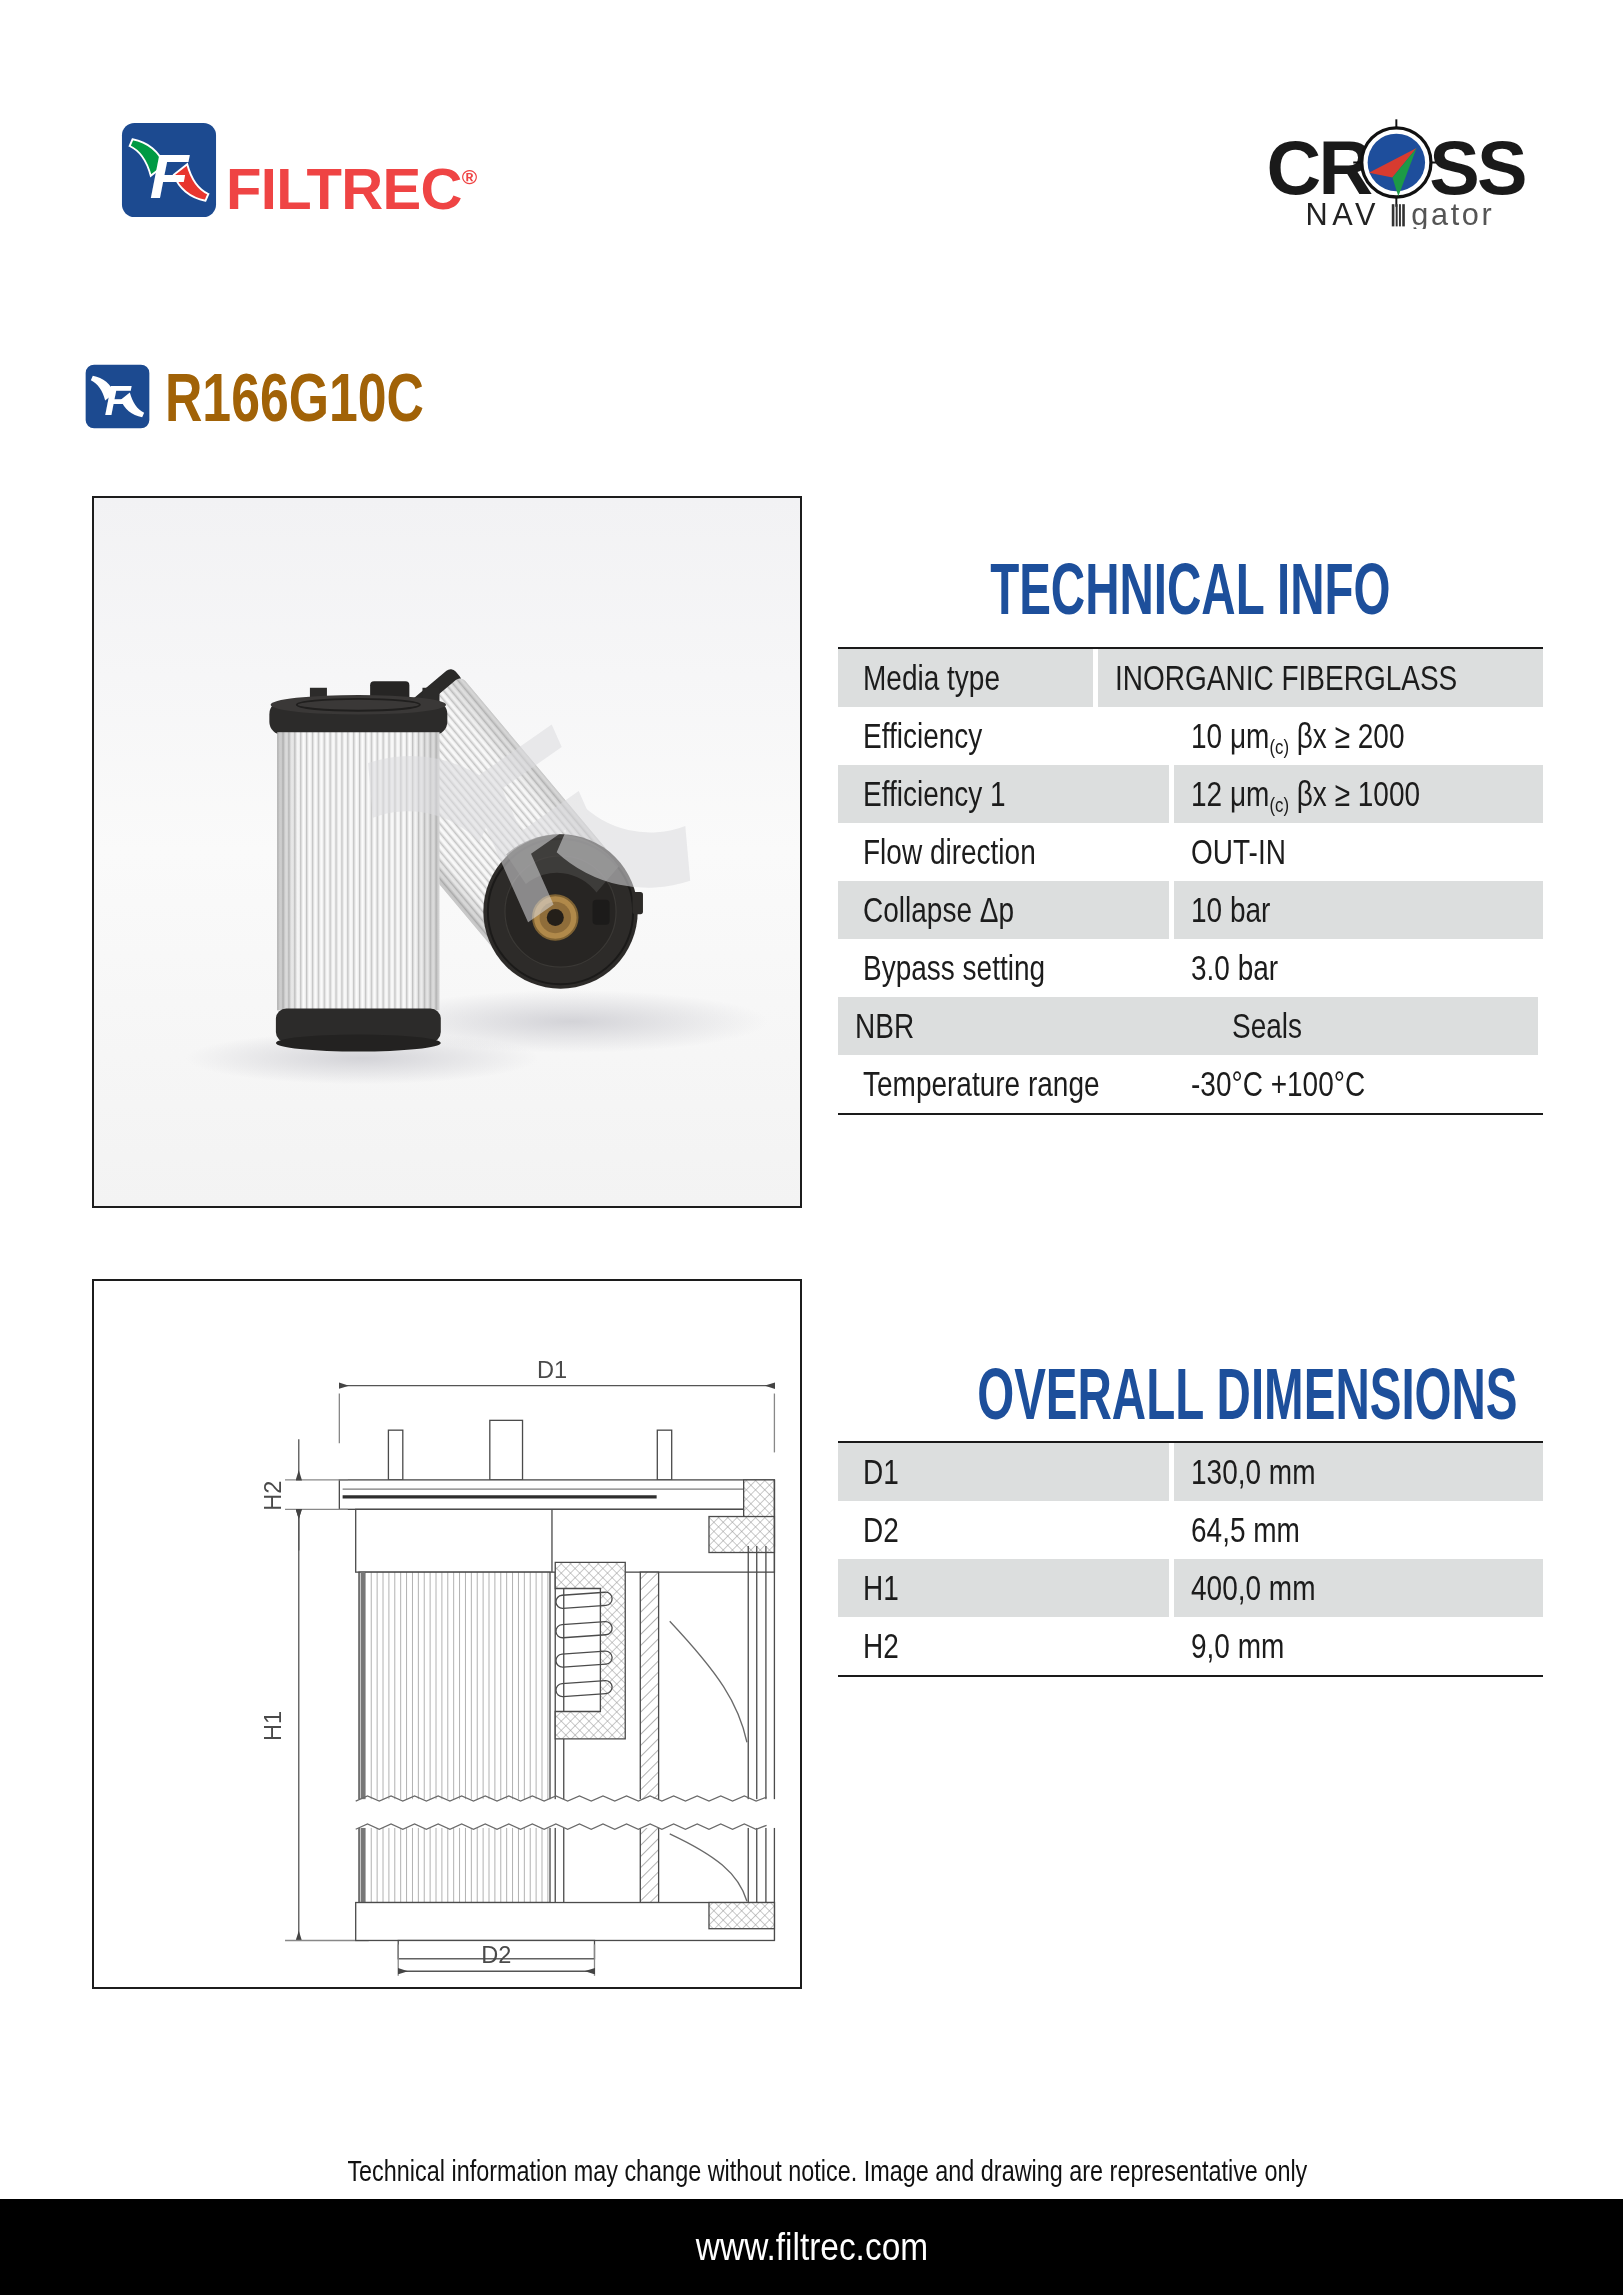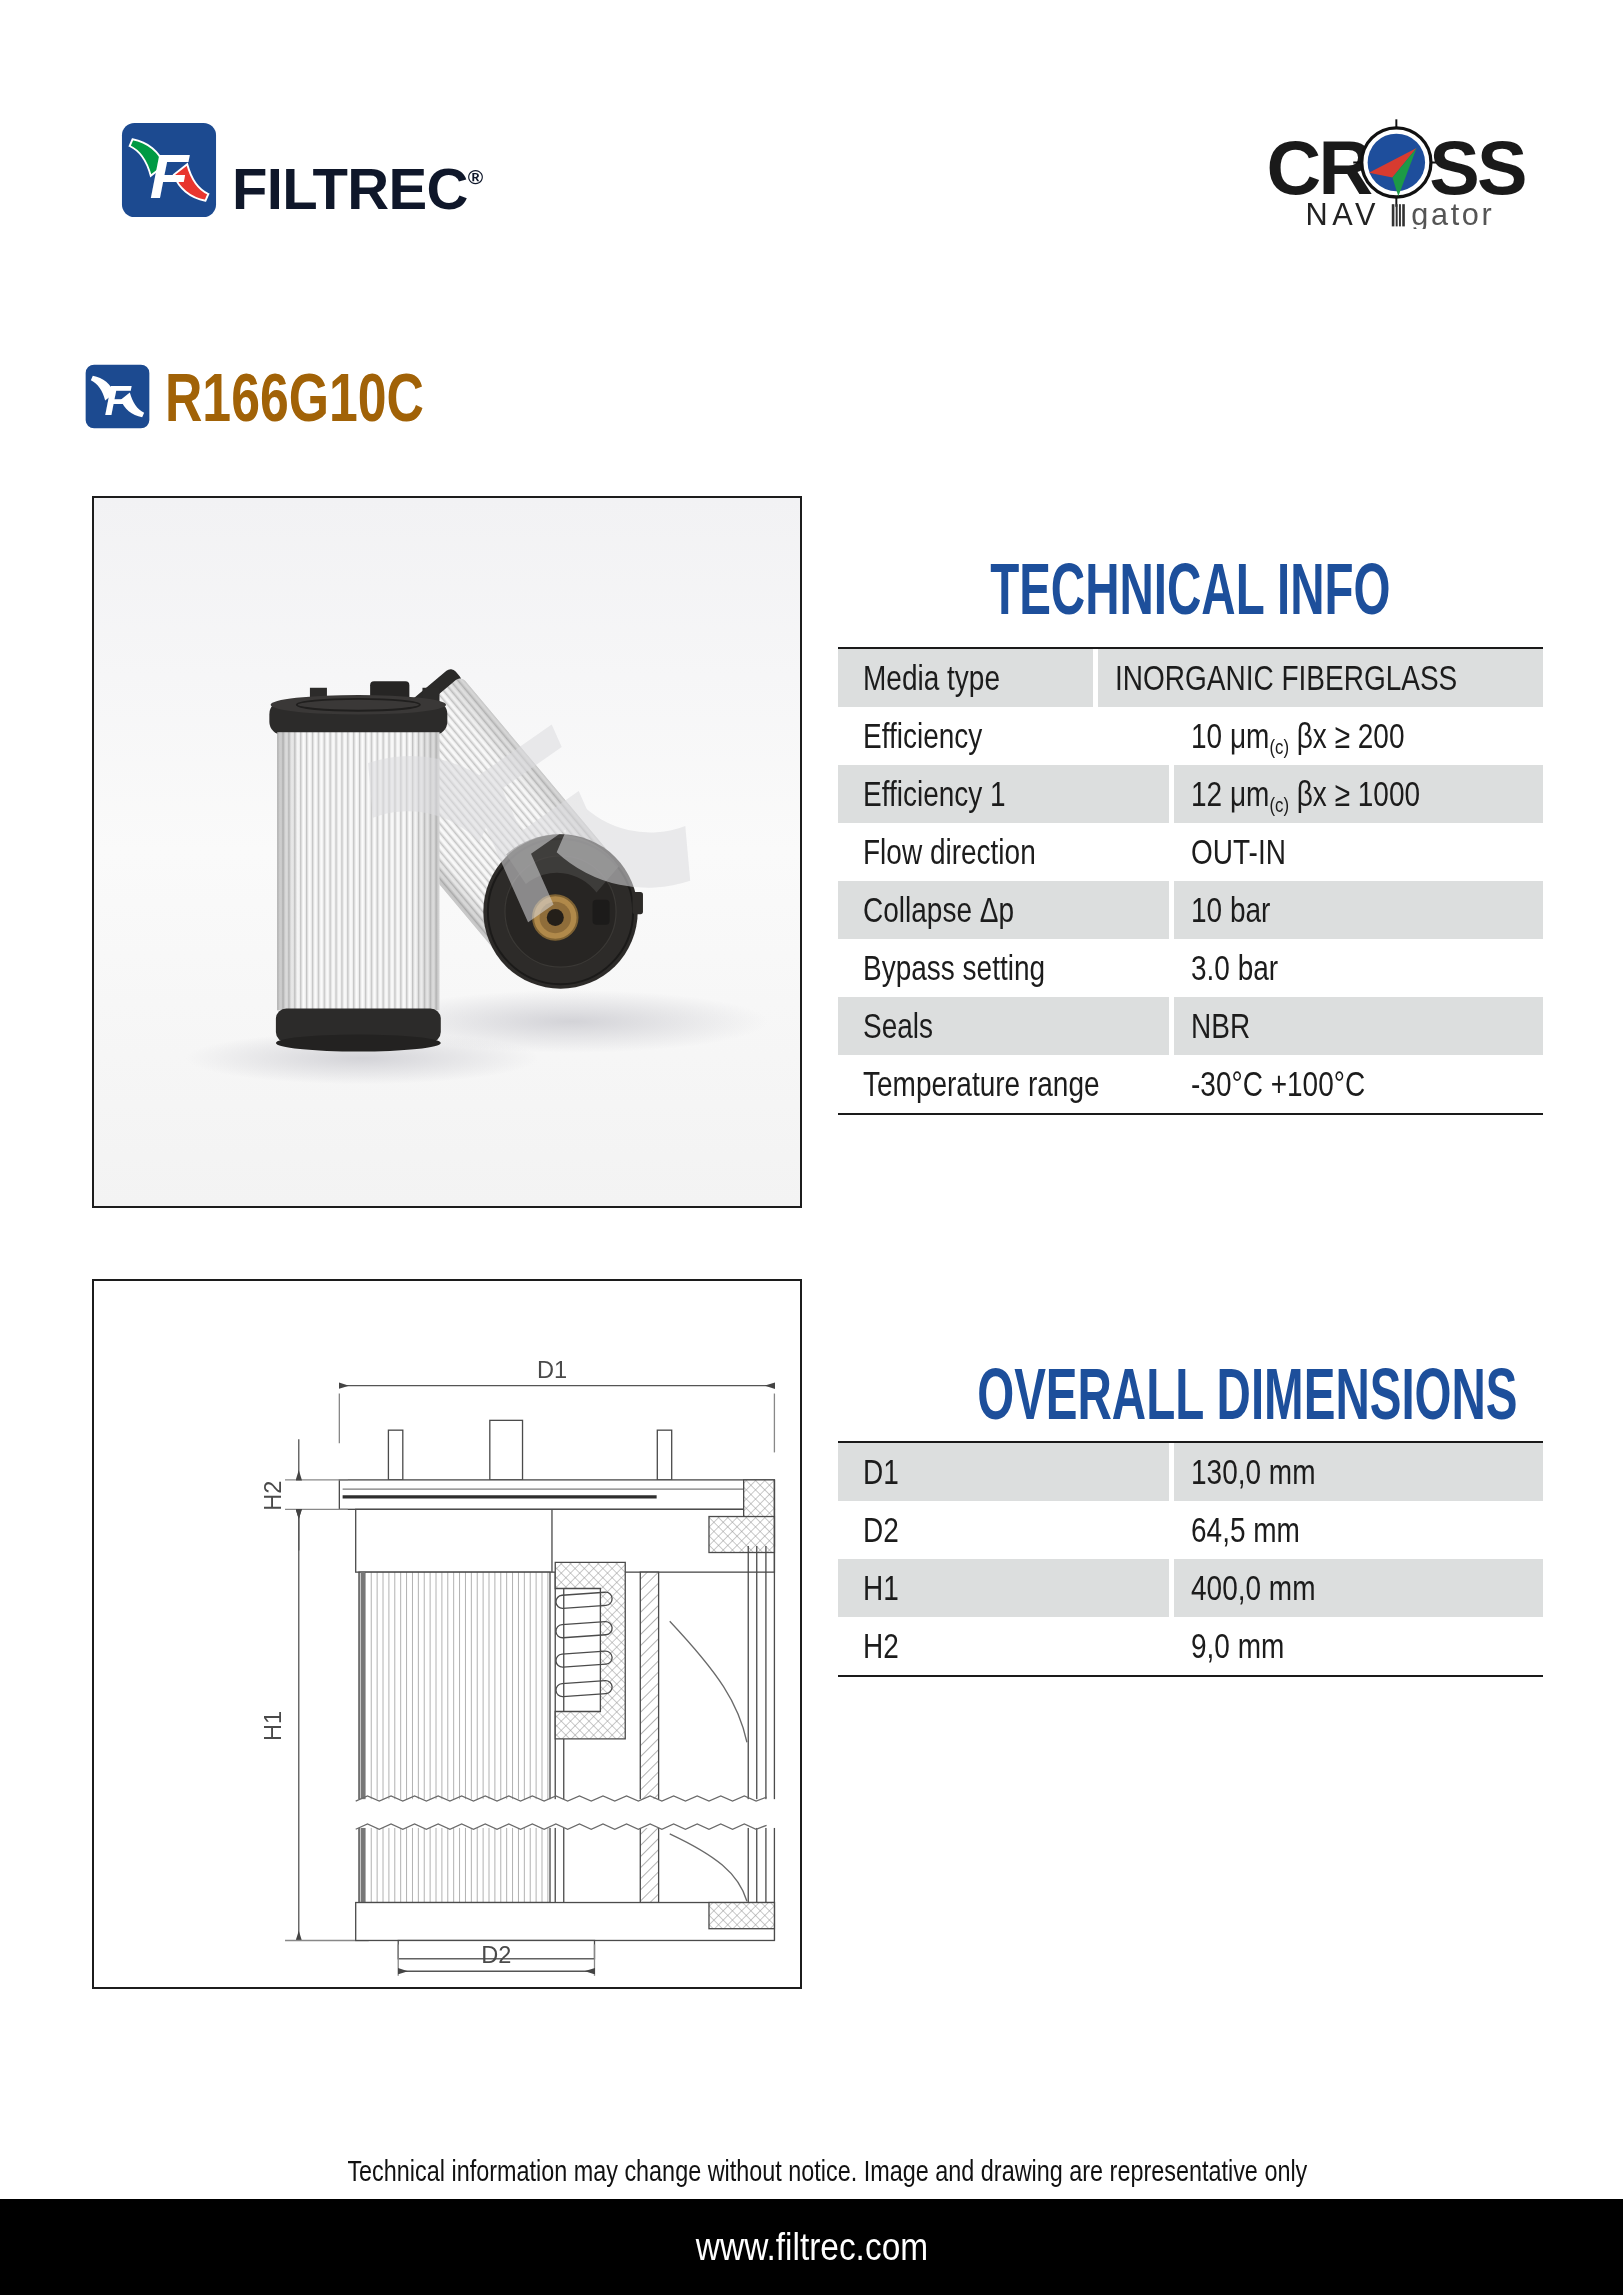--- a/index.html
+++ b/index.html
@@ -8,21 +8,21 @@
     font-family:"Liberation Sans", sans-serif; overflow:hidden; margin:0 auto;
   }
   .abs { position:absolute; }
 
   
   .cond  { display:inline-block; transform:scaleX(0.80); transform-origin:left center; white-space:nowrap; }
   .cond-c{ display:inline-block; transform:scaleX(0.70); transform-origin:center center; white-space:nowrap; }
 
   
   .logo-square { left:121px; top:122px; width:96px; height:96px; }
-  .wordmark { left:232px; top:148px; font-size:58px; font-weight:bold; color:#0f172a; letter-spacing:-0.7px; line-height:58px; }
+  .wordmark { left:226px; top:148px; font-size:58px; font-weight:bold; color:#ef4444; letter-spacing:-0.7px; line-height:58px; }
   .wordmark .reg { font-size:21px; vertical-align:25px; font-weight:bold; }
   .cross-logo { left:1266px; top:118px; width:262px; height:111px; }
 
   
   .title-icon { left:85px; top:364px; width:65px; height:65px; }
   .prod-title { left:165px; top:364px; height:65px; line-height:68px; font-size:69px; font-weight:bold; color:#a16207; }
   .prod-title .cond { transform:scaleX(0.75); }
 
   
   .frame { border:2px solid #1c1c1c; background:#fff; }
@@ -210,25 +210,25 @@
     </div>
     <div class="trow">
       <div class="cell lab">
           <span class="cond">Bypass setting</span>
         </div>
       <div class="cell val">
           <span class="cond"><span>3.0 bar</span><span class="sub"></span><span></span></span>
         </div>
     </div>
     <div class="trow g">
+      <div class="cell val">
+          <span class="cond"><span>NBR</span><span class="sub"></span><span></span></span>
+        </div>
       <div class="cell lab">
           <span class="cond">Seals</span>
-        </div>
-      <div class="cell val">
-          <span class="cond"><span>NBR</span><span class="sub"></span><span></span></span>
         </div>
     </div>
     <div class="trow">
       <div class="cell lab">
           <span class="cond">Temperature range</span>
         </div>
       <div class="cell val">
           <span class="cond"><span>-30°C +100°C</span><span class="sub"></span><span></span></span>
         </div>
     </div>

